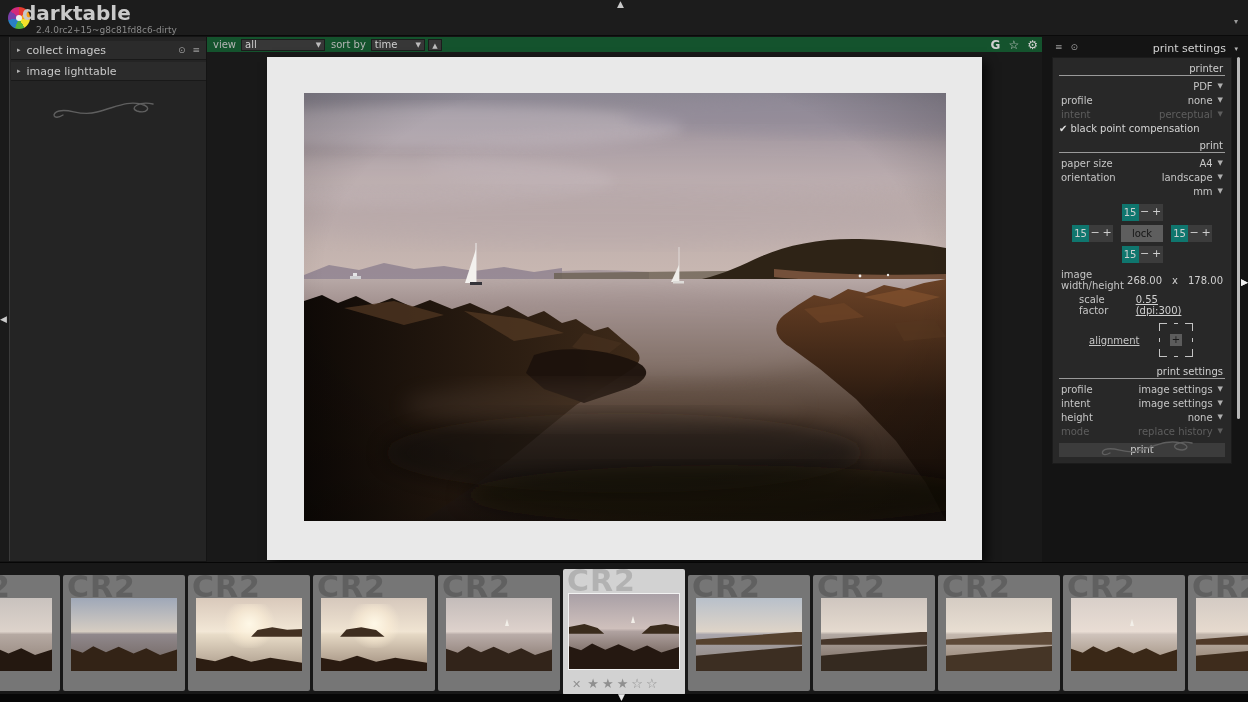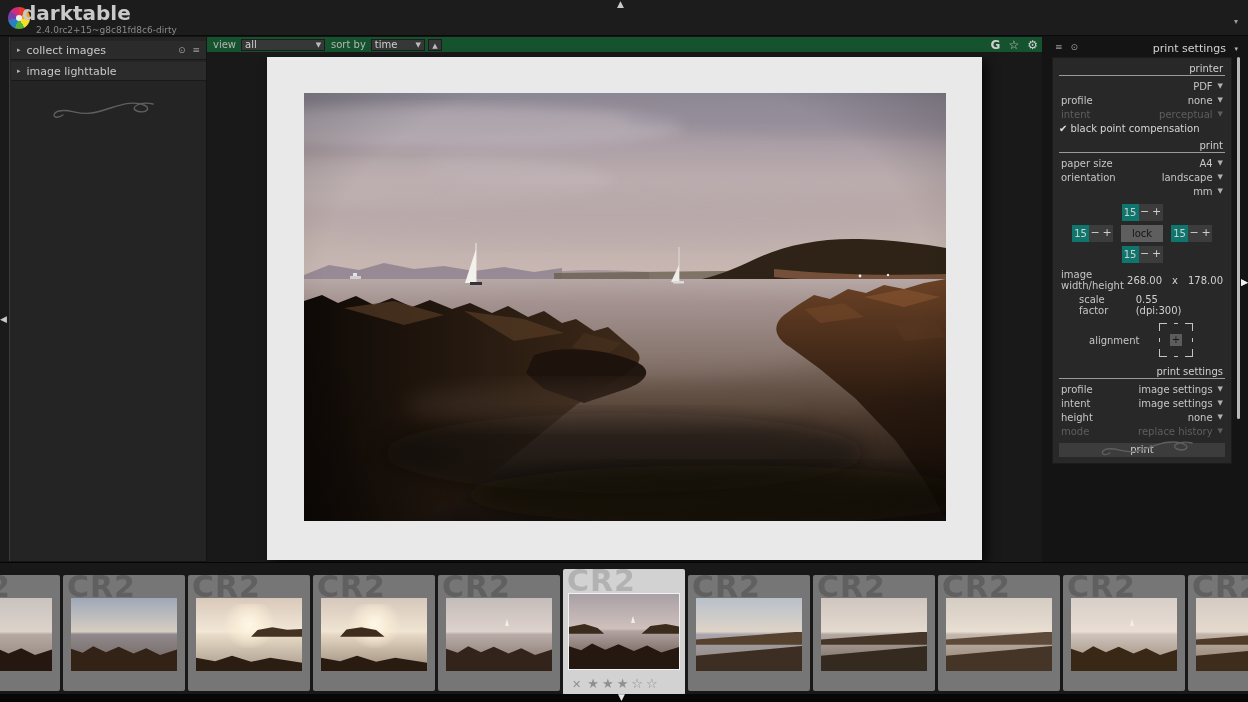--- a/index.html
+++ b/index.html
@@ -82,24 +82,24 @@
   .spin { display:flex; height:17px; }
   .spin .sv { width:17px; background:#0f766e; color:#d0d0d0; text-align:center; line-height:17px; }
   .spin .sb { width:12px; background:#3c3c3c; color:#cfcfcf; text-align:center; line-height:16px; font-size:11px; }
   .lockbtn { width:42px; height:17px; background:#5e5e5e; color:#161616; text-align:center; line-height:17px; font-size:10px; }
 
   .sizerow { padding:2px 8px; display:flex; align-items:center; }
   .sizerow .lab { color:#c6c6c6; }
   .sizerow .nums { margin-left:auto; display:flex; gap:10px; color:#d0d0d0; }
   .scalerow { padding:1px 8px; display:flex; }
   .scalerow .lab { margin-left:18px; color:#c6c6c6; }
-  .scalerow .val { margin-left:auto; margin-right:18px; color:#d0d0d0; }
+  .scalerow .val { margin-left:auto; margin-right:18px; color:#d0d0d0;text-decoration:underline; }
 
   .alignrow { display:flex; align-items:center; padding:4px 8px 2px; }
-  .alignrow .lab { margin-left:28px; color:#c6c6c6; }
+  .alignrow .lab { margin-left:28px; color:#c6c6c6;text-decoration:underline; }
   .algrid { margin-left:auto; margin-right:28px; display:grid; grid-template-columns:repeat(3,12px); grid-auto-rows:12px; gap:1px; }
   .al { position:relative; width:12px; height:12px; }
   .al i { position:absolute; left:2px; top:2px; right:2px; bottom:2px; }
   .al-0 i { border-top:1px solid #c4c4c4; border-left:1px solid #c4c4c4; }
   .al-1 i { border-top:1px solid #c4c4c4; left:4px; right:4px; }
   .al-2 i { border-top:1px solid #c4c4c4; border-right:1px solid #c4c4c4; }
   .al-3 i { border-left:1px solid #c4c4c4; top:4px; bottom:4px; }
   .al-5 i { border-right:1px solid #c4c4c4; top:4px; bottom:4px; }
   .al-6 i { border-bottom:1px solid #c4c4c4; border-left:1px solid #c4c4c4; }
   .al-7 i { border-bottom:1px solid #c4c4c4; left:4px; right:4px; }

